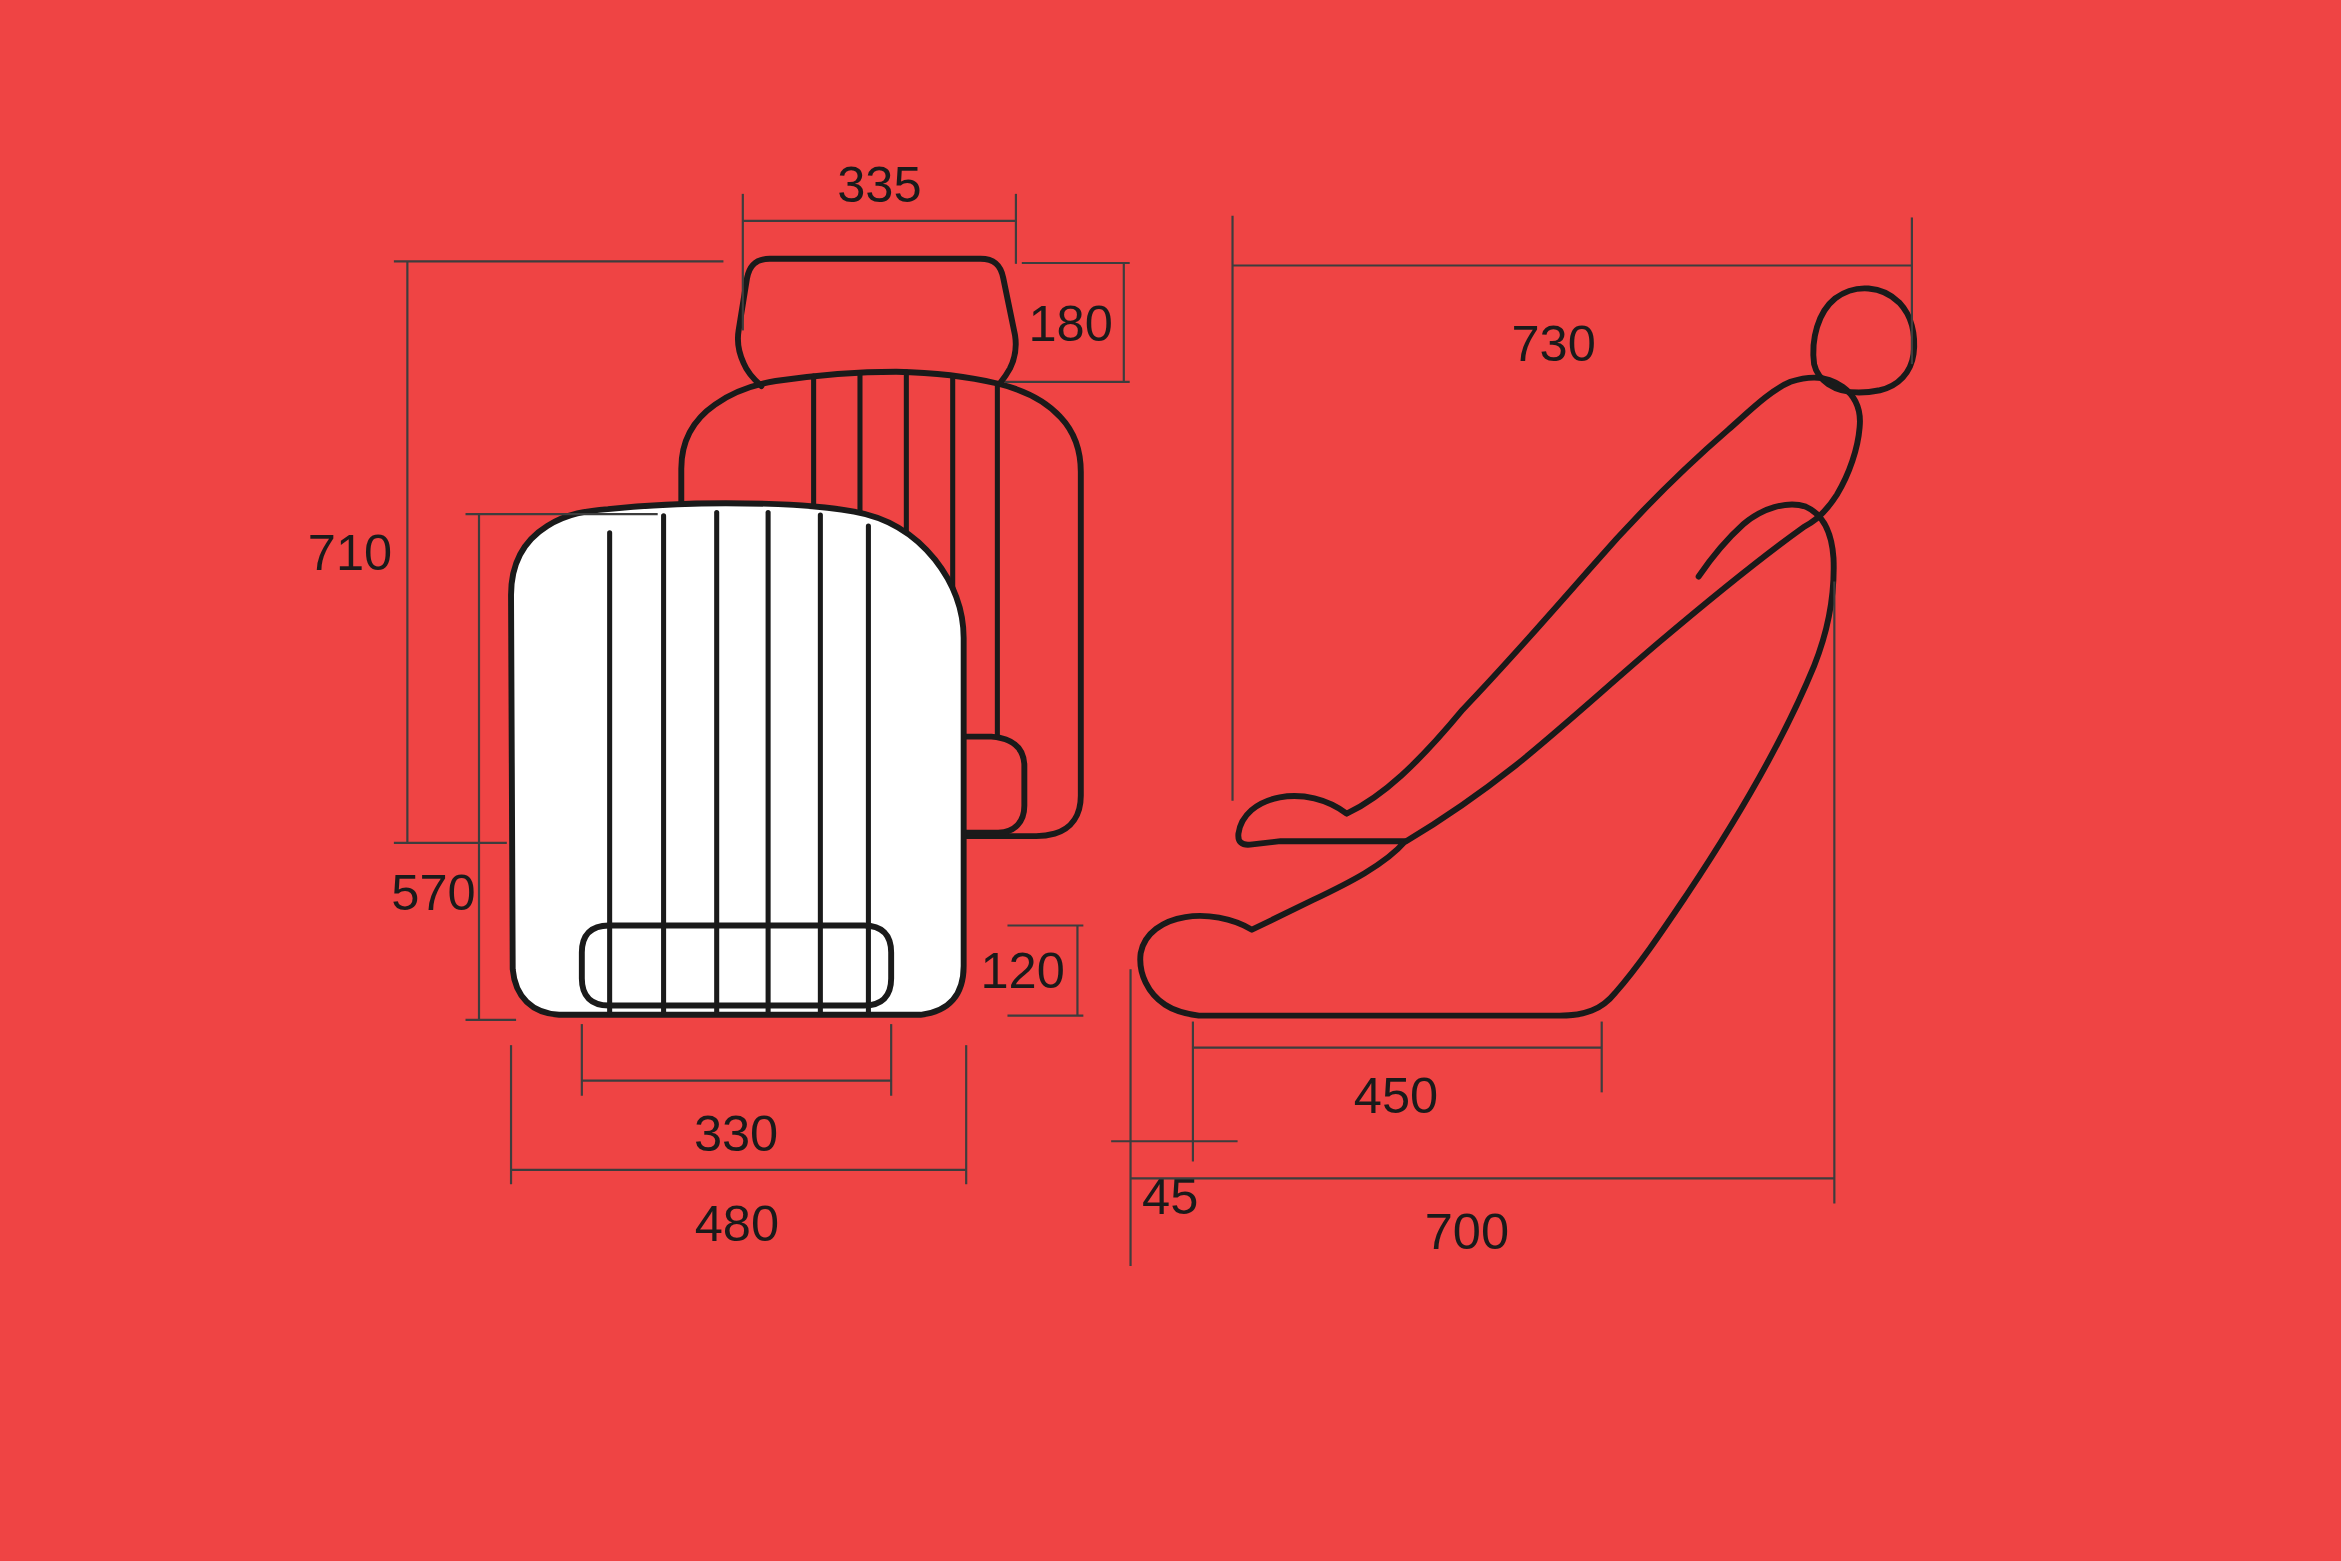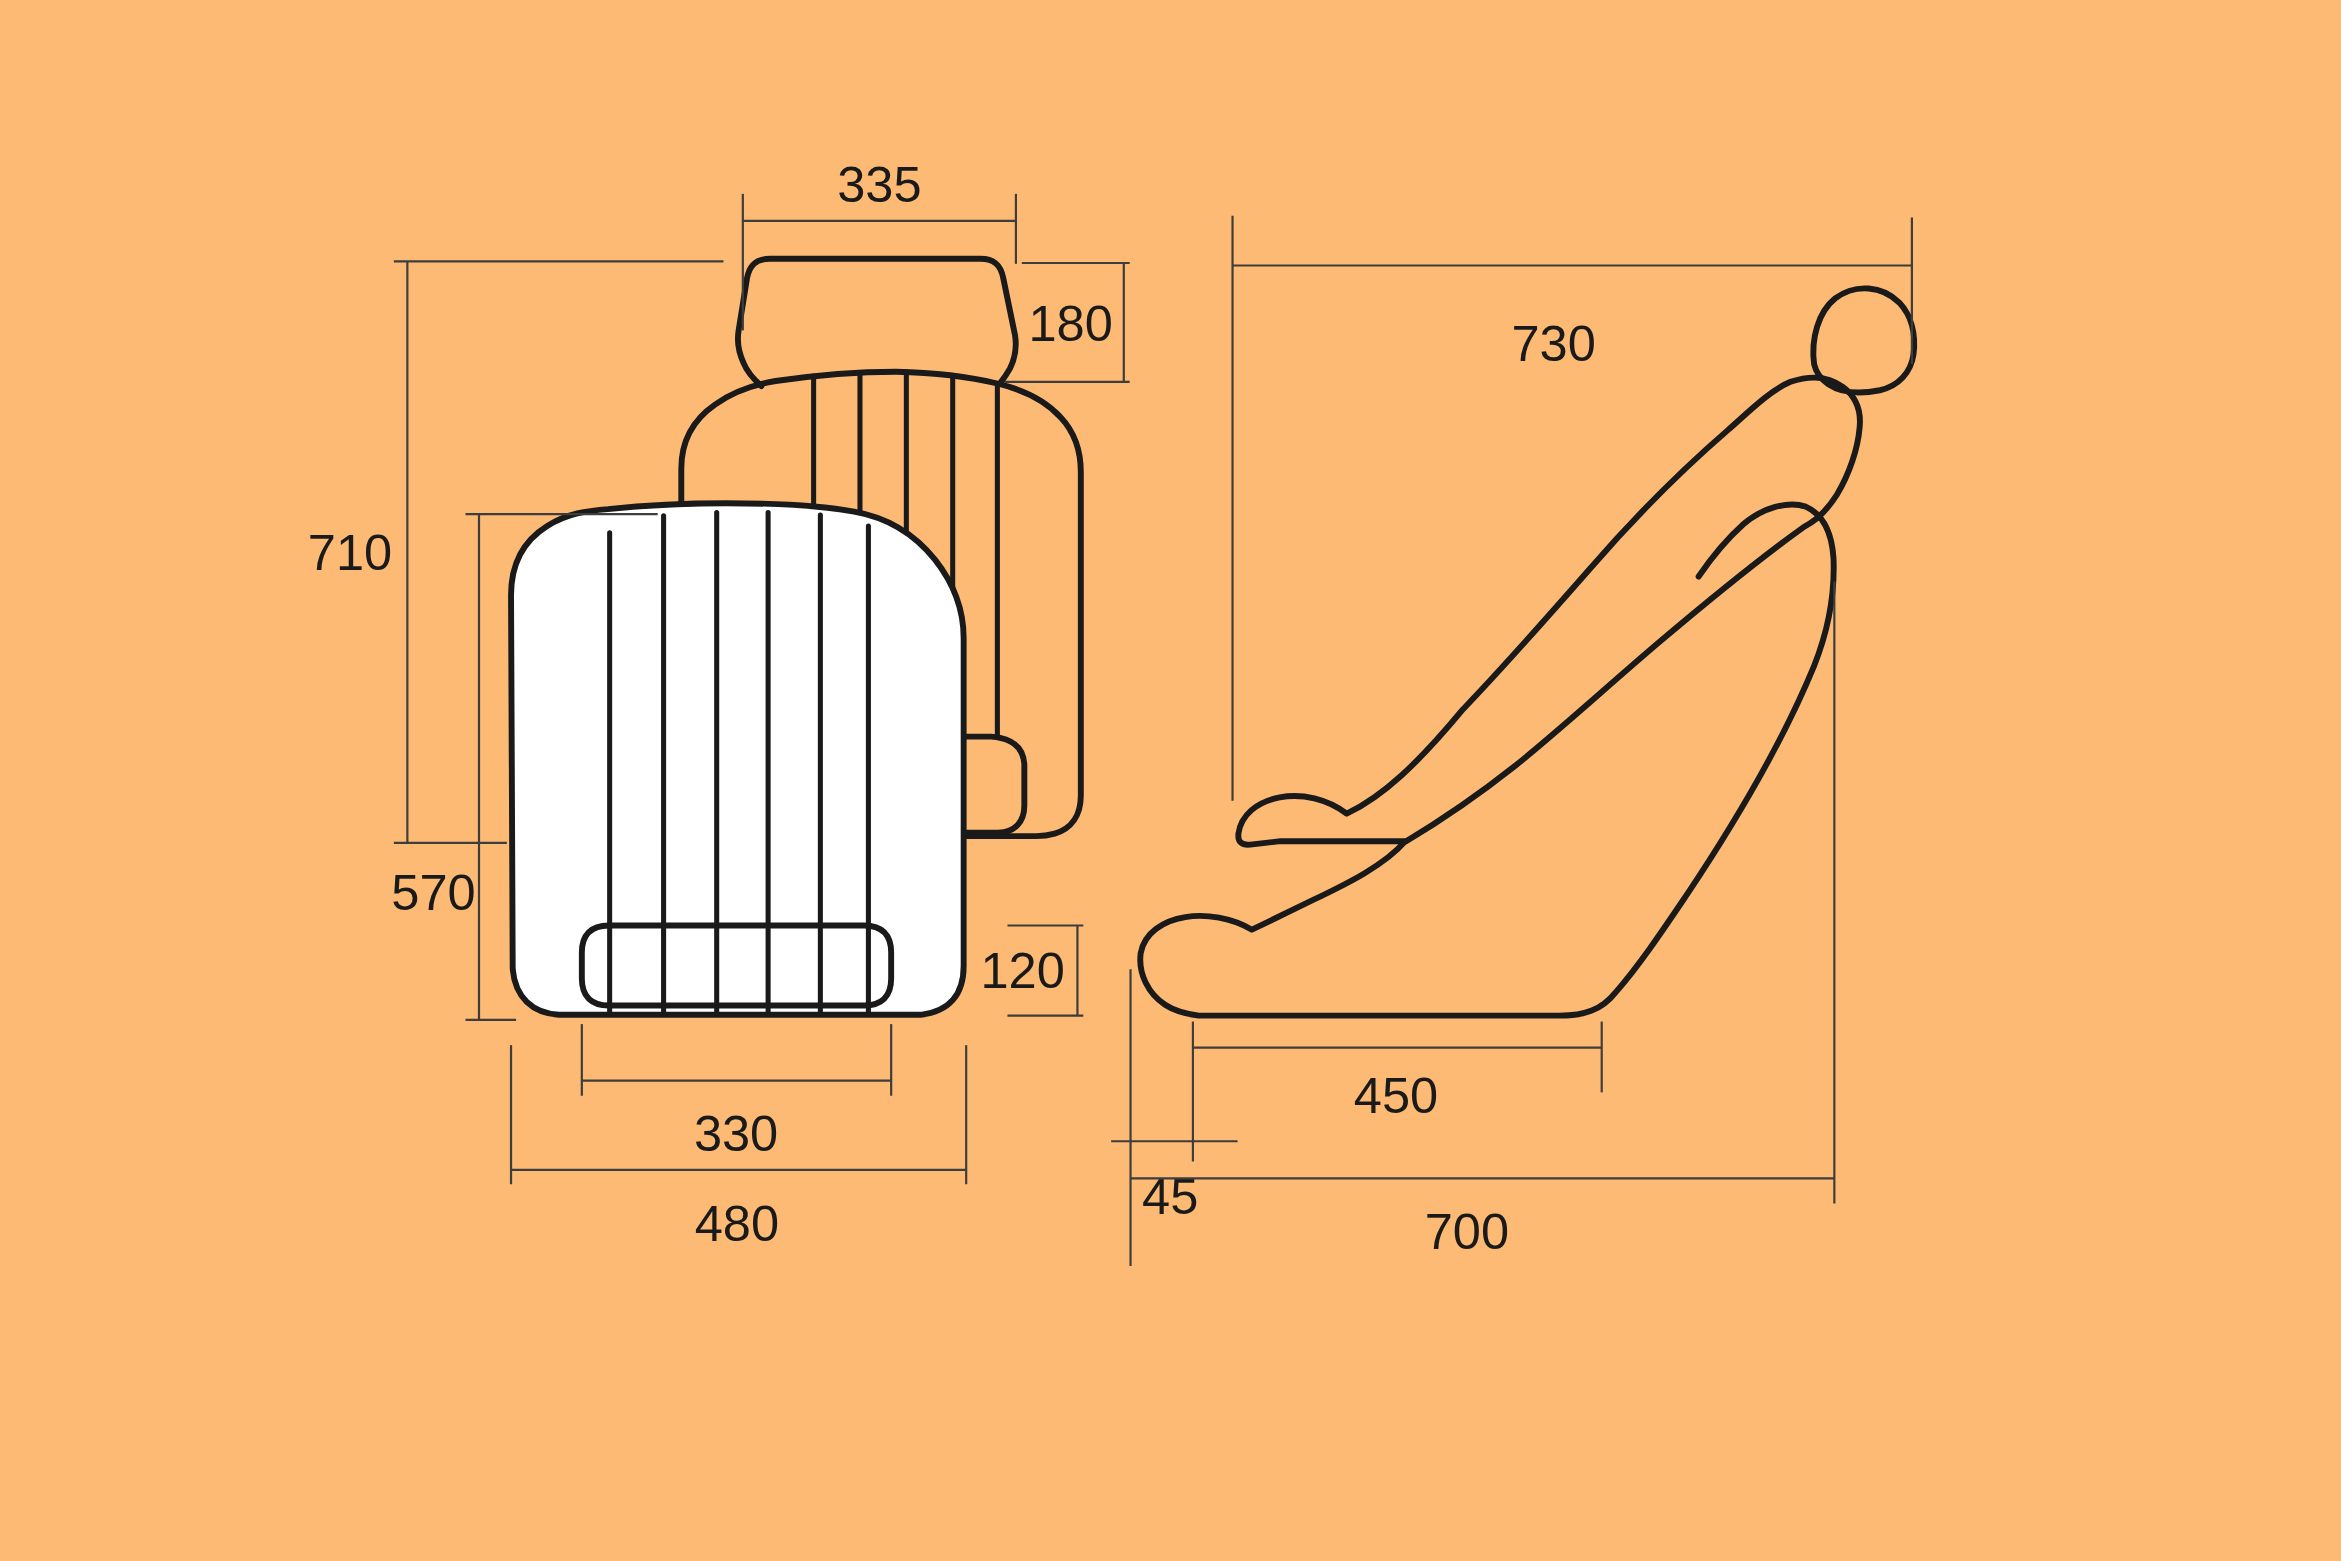--- a/index.html
+++ b/index.html
@@ -1,16 +1,16 @@
 <!DOCTYPE html>
 <html style="font-size:13.5px"><head>
 <meta charset="utf-8">
 <style>
   html,body{margin:0;padding:0;background:#ffffff;}
-  .canvas{position:relative;width:2342px;height:1561px;background:#fdba74;overflow:hidden;
+  .canvas{position:relative;width:2342px;height:1561px;background:#ef4444;overflow:hidden;
           font-family:"Liberation Sans", sans-serif;}
   svg{position:absolute;left:0;top:0;}
   .outline{fill:none;stroke:#1a1a1a;stroke-width:7;stroke-linecap:round;stroke-linejoin:round;}
   .pleat{fill:none;stroke:#1a1a1a;stroke-width:6;stroke-linecap:round;}
   .occluder{fill:#ffffff;stroke:none;}
   .dim{fill:none;stroke:#3d3d3d;stroke-width:2.6;stroke-linecap:butt;}
   .dimtext{fill:#1a1a1a;font-size:60px;font-family:"Liberation Sans",sans-serif;text-anchor:middle;}
 </style>
 </head>
 <body>

